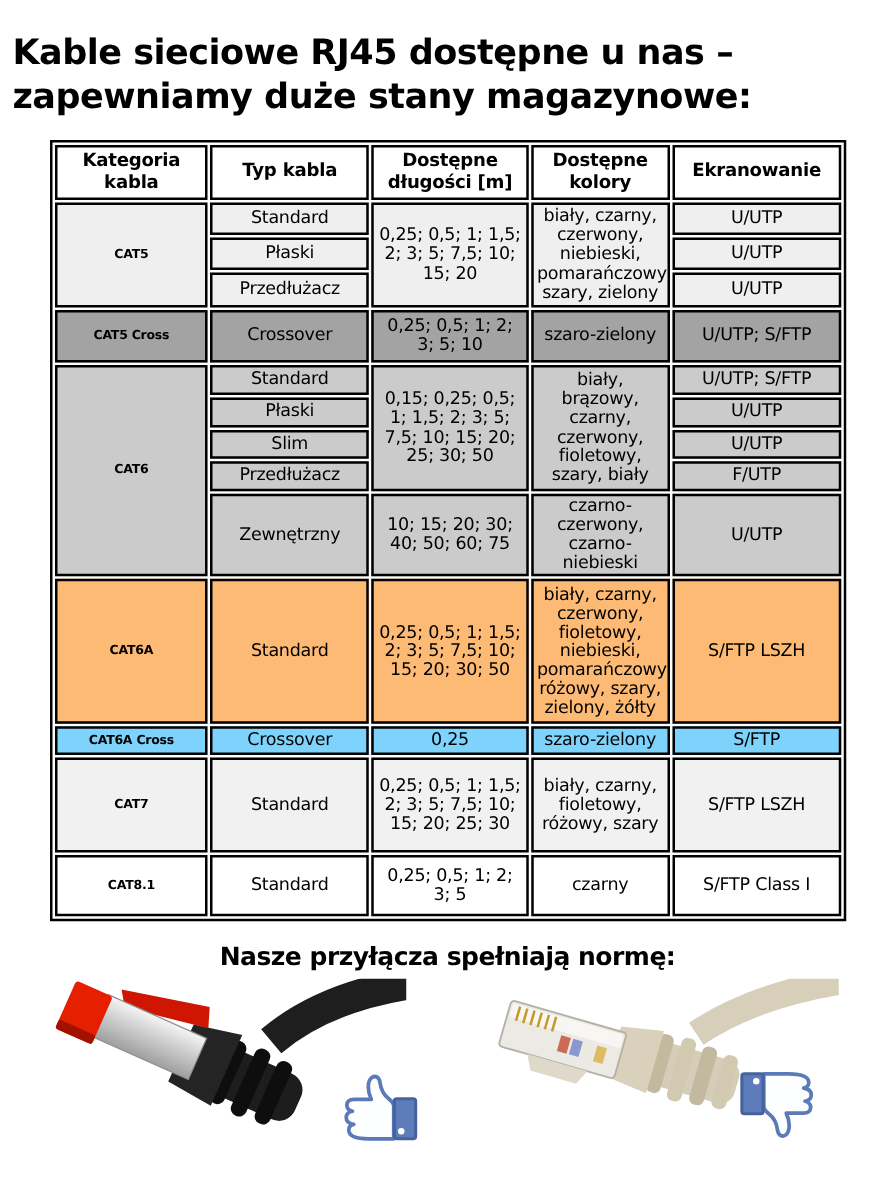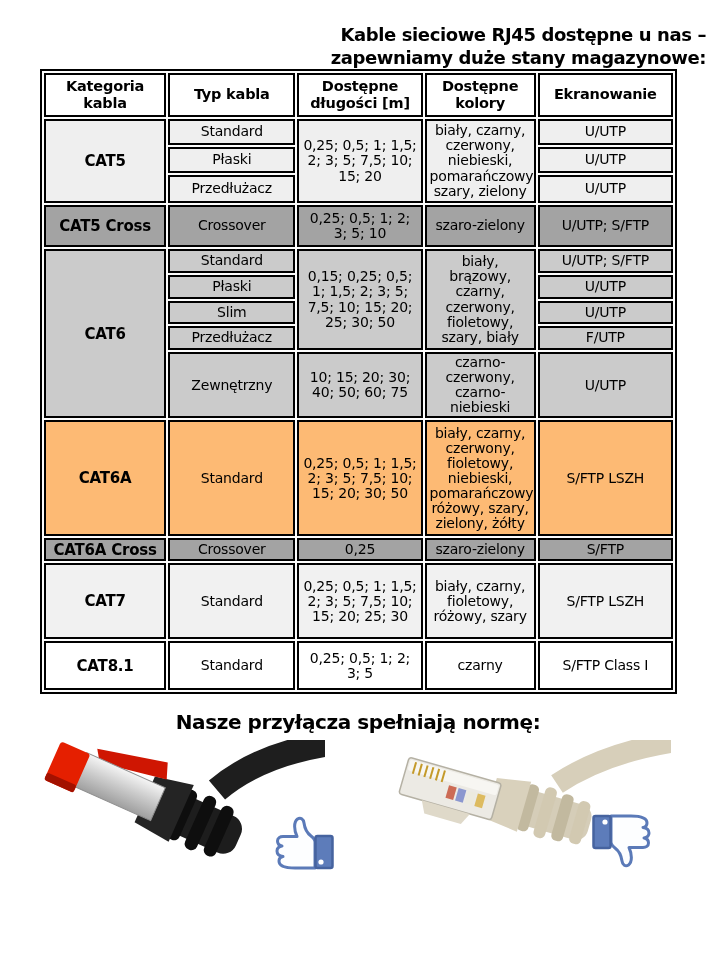--- a/index.html
+++ b/index.html
@@ -2,42 +2,42 @@
 <html><head>
 <meta charset="utf-8">
 <style>
   html,body { margin:0; padding:0; background:#ffffff; }
   .page {
     width:716px; height:960px; overflow:hidden; background:#ffffff;
     font-family:"DejaVu Sans","Liberation Sans",sans-serif; color:#000;
     position:relative;
   }
   .title {
-    margin:24px 10px 0; text-align:right;
-    font-size:18px; font-weight:bold; line-height:1.25; letter-spacing:-0.4px;
+    margin:24px 10px 18px; text-align:left;
+    font-size:28px; font-weight:bold; line-height:1.25; letter-spacing:-0.4px;
   }
   .title span { display:block; }
 
   table.cables {
     margin:0 0 0 40px; width:637px; table-layout:fixed;
     border-collapse:separate; border-spacing:2px;
     border:2px solid #000; background:#fcfcfc;
   }
   th, td {
     border:2px solid #000; text-align:center; vertical-align:middle;
     font-size:14px; line-height:1.08; padding:1px 3px; overflow:hidden;
     letter-spacing:-0.2px;
   }
   th { font-size:14.5px; font-weight:bold; background:#ffffff; line-height:1.2; }
-  td.cat { font-weight:bold; font-size:15px; }
+  td.cat { font-weight:bold; font-size:10px; }
   .s5  { background:#efefef; }
   .s5x { background:#a3a3a3; }
   .s6  { background:#cbcbcb; }
   .s6a { background:#fdba74; }
-  .s6ax{ background:#a3a3a3; }
+  .s6ax{ background:#7dd3fc; }
   .s7  { background:#f1f1f1; }
   .s8  { background:#ffffff; }
 
   .footer-heading {
     margin:16px 10px 4px; text-align:center;
     font-size:20px; font-weight:bold; line-height:1.28; letter-spacing:-0.4px;
   }
   .footer-heading span { display:block; }
 
   .images-row {

